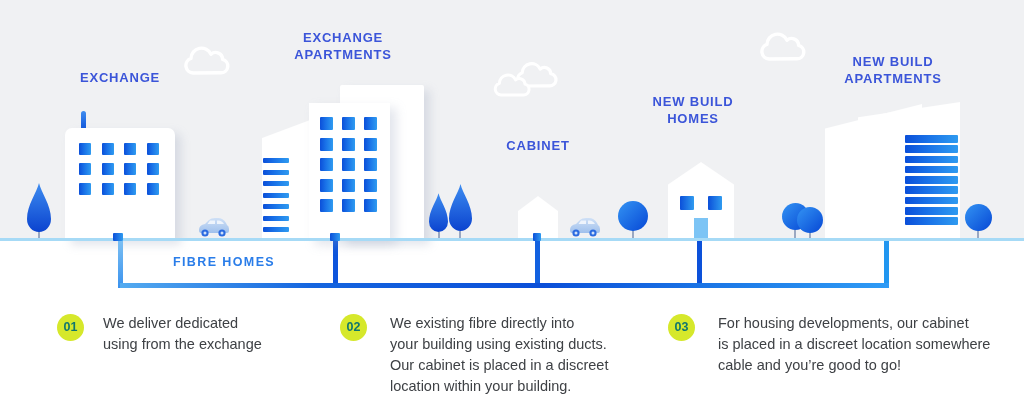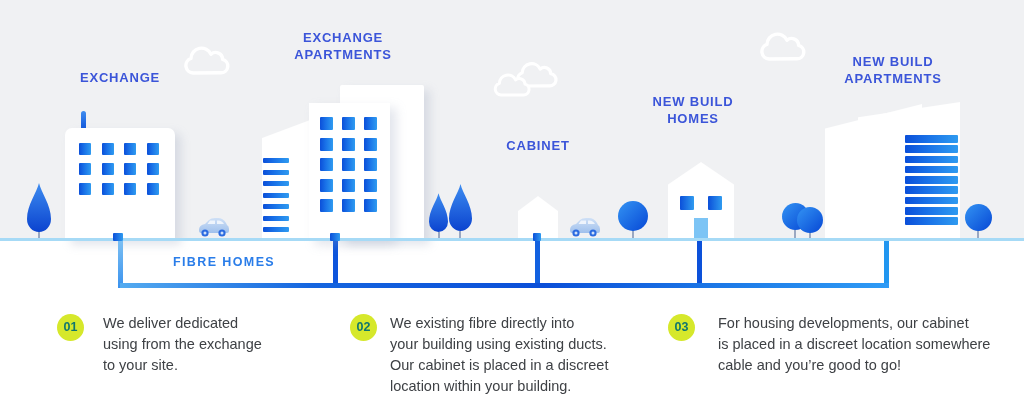--- a/index.html
+++ b/index.html
@@ -259,24 +259,23 @@
   <div class="cable-h"></div>
   <div class="duct d1"></div>
   <div class="duct d2"></div>
   <div class="duct d3"></div>
   <div class="cable-label">FIBRE HOMES</div>
 
   <div class="step-num" style="left:57px;top:314px">01</div>
   <div class="step-text" style="left:103px;top:313px;width:190px">
     <span>We deliver dedicated</span>
     <span>using from the exchange</span>
-    <span>to your site.</span>
-  </div>
-
-  <div class="step-num" style="left:350px;top:314px">02</div>
+  </div>
+
+  <div class="step-num" style="left:340px;top:314px">02</div>
   <div class="step-text" style="left:390px;top:313px;width:250px">
     <span>We existing fibre directly into</span>
     <span>your building using existing ducts.</span>
     <span>Our cabinet is placed in a discreet</span>
     <span>location within your building.</span>
   </div>
 
   <div class="step-num" style="left:668px;top:314px">03</div>
   <div class="step-text" style="left:718px;top:313px;width:300px">
     <span>For housing developments, our cabinet</span>

